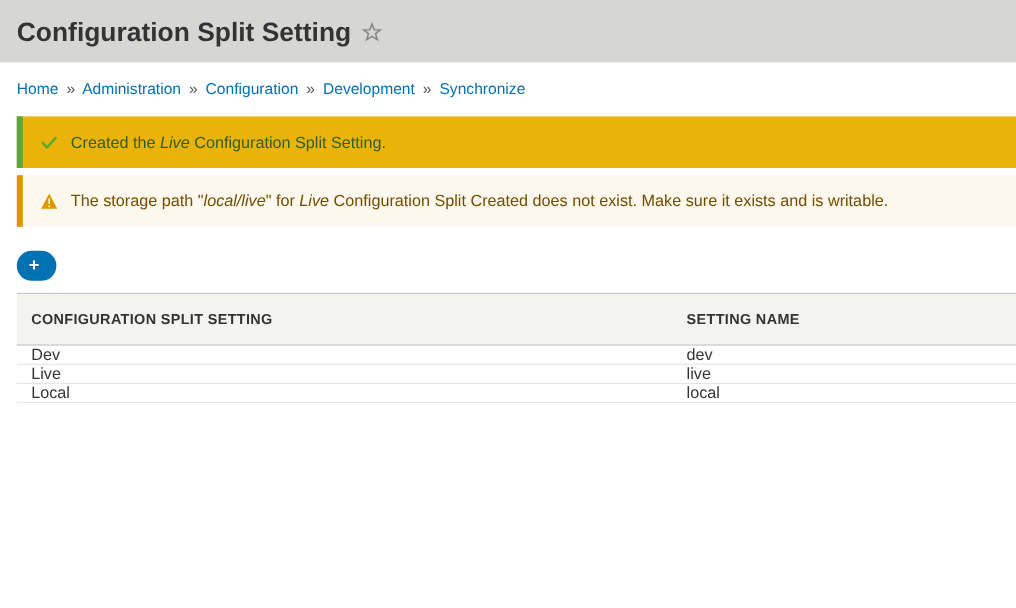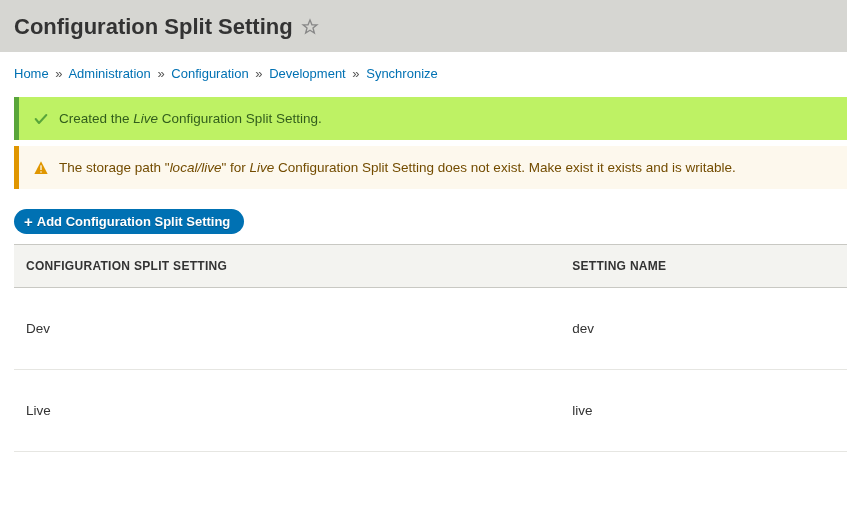--- a/index.html
+++ b/index.html
@@ -38,21 +38,21 @@
     text-decoration: none;
   }
   .bc-sep { color: #555; margin: 0 3px; }
   .messages {
     margin: 6px 0 6px 14px;
     padding: 14px 14px 14px 40px;
     position: relative;
     font-size: 13.5px;
   }
   .msg-success {
-    background: #bef264;
+    background: #eab308;
     border-left: 5px solid #59a63a;
     color: #325e1c;
   }
   .msg-warning {
     background: #fdf8ed;
     border-left: 5px solid #e09600;
     color: #734c00;
   }
   .msg-icon {
     position: absolute;
@@ -90,21 +90,21 @@
     text-align: left;
     font-size: 12px;
     font-weight: 700;
     color: #333;
     letter-spacing: 0.3px;
     padding: 14px 12px;
     border-top: 1px solid #c8c8c3;
     border-bottom: 1px solid #c8c8c3;
   }
   .tbl td {
-    padding: 33px 12px;
+    padding: 0 12px;
     border-bottom: 1px solid #e6e6e2;
     font-size: 13.5px;
     color: #333;
   }
   em { font-style: italic; }
 </style>
 </head>
 <body>
 
 <div class="header-bar">
@@ -140,40 +140,43 @@
 </div>
 
 <div class="messages msg-warning">
   <span class="msg-icon">
     <svg viewBox="0 0 24 24">
       <polygon points="12,2 22,21 2,21" fill="#e09600"></polygon>
       <rect x="11" y="8" width="2" height="7" fill="#fdf8ed"></rect>
       <rect x="11" y="17" width="2" height="2" fill="#fdf8ed"></rect>
     </svg>
   </span>
-  <span>The storage path "</span><em>local/live</em><span>" for </span><em>Live</em><span> Configuration Split Setting does not exist. Make exist it exists and is writable.</span>
+  <span>The storage path "</span><em>local/live</em><span>" for </span><em>Live</em><span> Configuration Split Created does not exist. Make sure it exists and is writable.</span>
 </div>
 
 <div class="action-row">
   <button class="add-btn">
     <span class="plus">+</span>
-    <span>Add Configuration Split Setting</span>
   </button>
 </div>
 
 <table class="tbl">
   <thead>
     <tr>
       <th>CONFIGURATION SPLIT SETTING</th>
       <th>SETTING NAME</th>
     </tr>
   </thead>
   <tbody>
     <tr>
       <td>Dev</td>
       <td>dev</td>
     </tr>
     <tr>
       <td>Live</td>
       <td>live</td>
     </tr>
+    <tr>
+      <td>Local</td>
+      <td>local</td>
+    </tr>
   </tbody>
 </table>
 
 </body></html>

